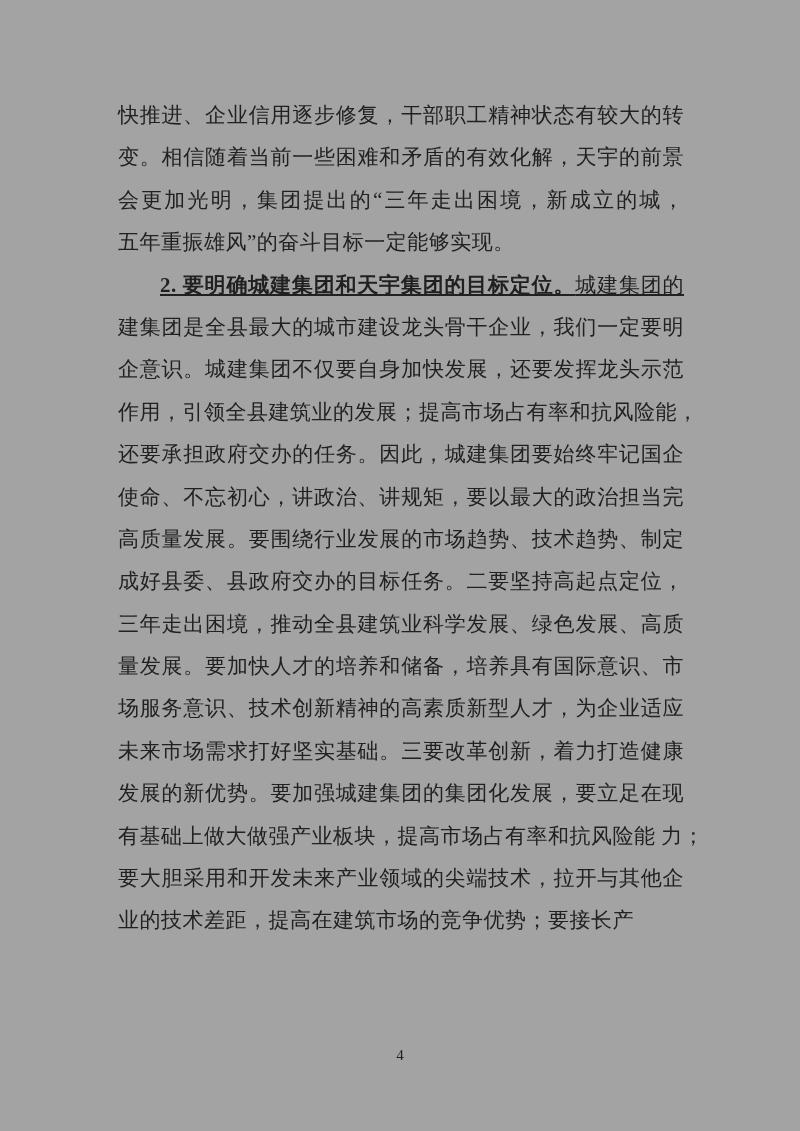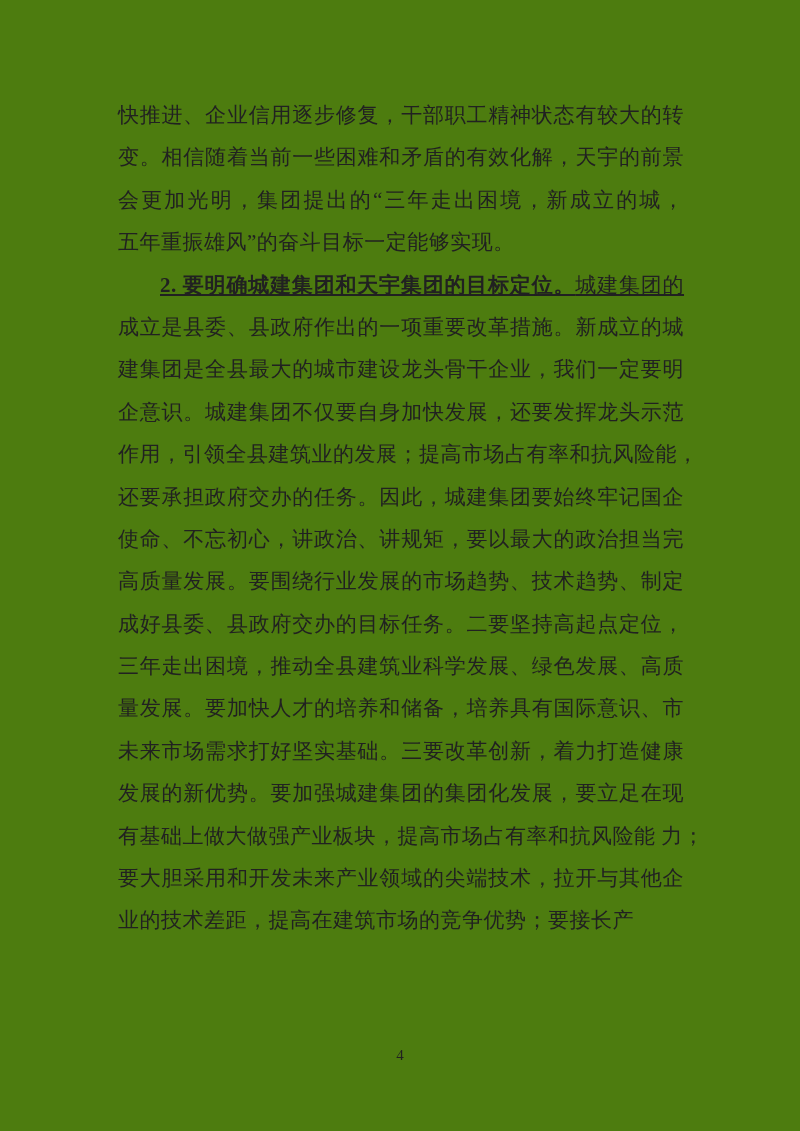--- a/index.html
+++ b/index.html
@@ -45,37 +45,37 @@
     left: 0;
     width: 100%;
     text-align: center;
     font-size: 15px;
     line-height: 18px;
   }
 </style>
 </head>
 <body>
 
-<div class="page" style="background: #4d7c0f; color: rgb(33, 33, 33);">
+<div class="page" style="background: #a3a3a3; color: rgb(33, 33, 33);">
   <div class="text-block" id="text-block">
       <div class="line"><span>快推进、企业信用逐步修复，干部职工精神状态有较大的转</span></div>
       <div class="line"><span>变。相信随着当前一些困难和矛盾的有效化解，天宇的前景</span></div>
       <div class="line"><span>会更加光明，集团提出的“三年走出困境，新成立的城，</span></div>
       <div class="line para-end"><span>五年重振雄风”的奋斗目标一定能够实现。</span></div>
       <div class="line indent"><span class="bold">2. 要明确城建集团和天宇集团的目标定位。</span><span>城建集团的</span></div>
-      <div class="line"><span>成立是县委、县政府作出的一项重要改革措施。新成立的城</span></div>
       <div class="line"><span>建集团是全县最大的城市建设龙头骨干企业，我们一定要明</span></div>
       <div class="line"><span>企意识。城建集团不仅要自身加快发展，还要发挥龙头示范</span></div>
       <div class="line"><span>作用，引领全县建筑业的发展；提高市场占有率和抗风险能，</span></div>
       <div class="line"><span>还要承担政府交办的任务。因此，城建集团要始终牢记国企</span></div>
       <div class="line"><span>使命、不忘初心，讲政治、讲规矩，要以最大的政治担当完</span></div>
       <div class="line"><span>高质量发展。要围绕行业发展的市场趋势、技术趋势、制定</span></div>
       <div class="line"><span>成好县委、县政府交办的目标任务。二要坚持高起点定位，</span></div>
       <div class="line"><span>三年走出困境，推动全县建筑业科学发展、绿色发展、高质</span></div>
       <div class="line"><span>量发展。要加快人才的培养和储备，培养具有国际意识、市</span></div>
+      <div class="line"><span>场服务意识、技术创新精神的高素质新型人才，为企业适应</span></div>
       <div class="line"><span>未来市场需求打好坚实基础。三要改革创新，着力打造健康</span></div>
       <div class="line"><span>发展的新优势。要加强城建集团的集团化发展，要立足在现</span></div>
       <div class="line"><span>有基础上做大做强产业板块，提高市场占有率和抗风险能 力；</span></div>
       <div class="line"><span>要大胆采用和开发未来产业领域的尖端技术，拉开与其他企</span></div>
       <div class="line para-end"><span>业的技术差距，提高在建筑市场的竞争优势；要接长产</span></div>
     </div>
   <div class="page-number">4</div>
 </div>
 
 </body></html>

